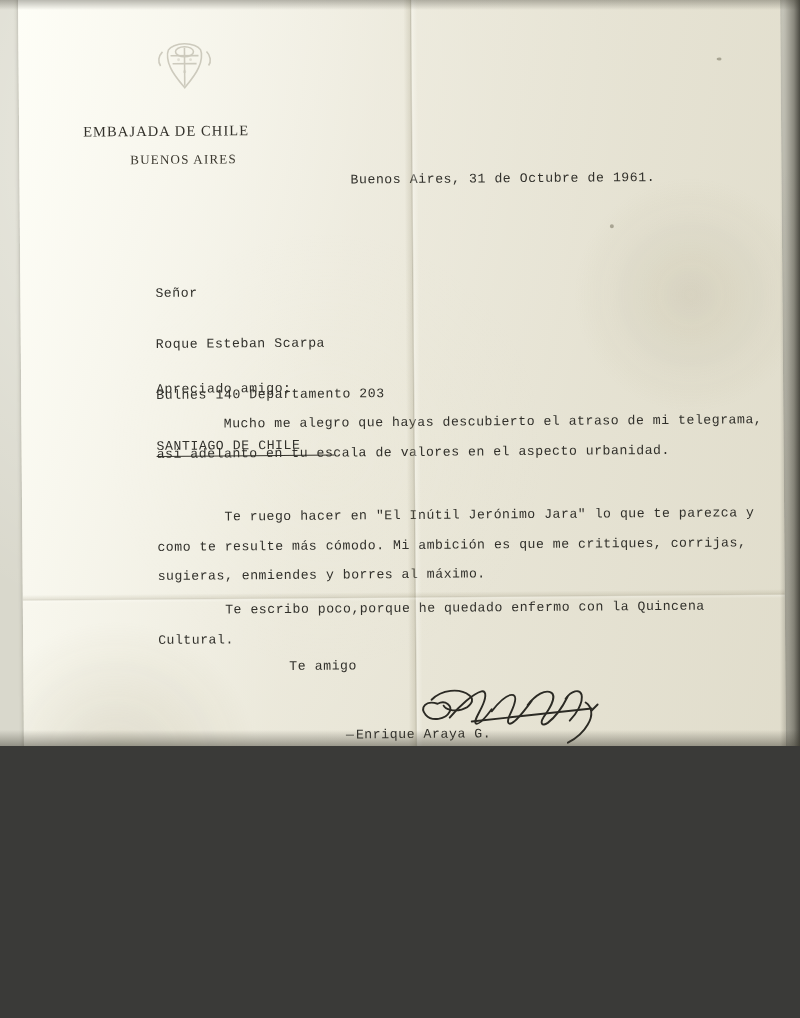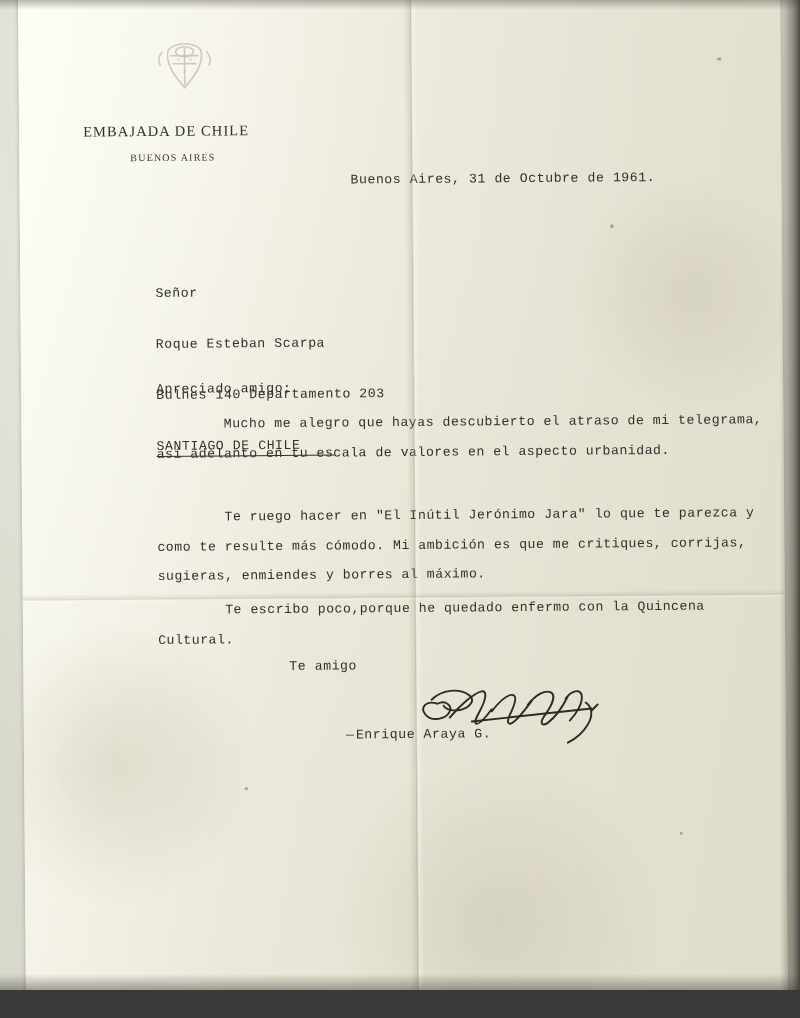--- a/index.html
+++ b/index.html
@@ -10,21 +10,21 @@
   body {
     width: 800px;
     height: 1018px;
     overflow: hidden;
     font-family: "Liberation Mono", monospace;
   }
 
   #page {
     position: relative;
     width: 800px;
-    height: 990px;
+    height: 746px;
     background: #d9d8cc;
     background-image:
       radial-gradient(ellipse at 30% 20%, rgba(255,255,250,0.55), rgba(255,255,250,0) 60%),
       radial-gradient(ellipse at 80% 85%, rgba(120,115,95,0.20), rgba(120,115,95,0) 55%);
     overflow: hidden;
   }
 
   
   #sheet {
     position: absolute;
@@ -136,21 +136,21 @@
     font-size: 14.5px;
     letter-spacing: 1.1px;
     font-variant: small-caps;
     text-transform: uppercase;
     color: #32302a;
   }
   #lh-line2 {
     left: 111px;
     top: 156px;
     font-family: "Liberation Serif", serif;
-    font-size: 10px;
+    font-size: 13px;
     letter-spacing: 1.2px;
     text-transform: uppercase;
     color: #3b382f;
   }
 
   .typed {
     position: absolute;
     font-family: "Liberation Mono", "DejaVu Sans Mono", monospace;
     font-size: 13.2px;
     letter-spacing: 0.55px;

